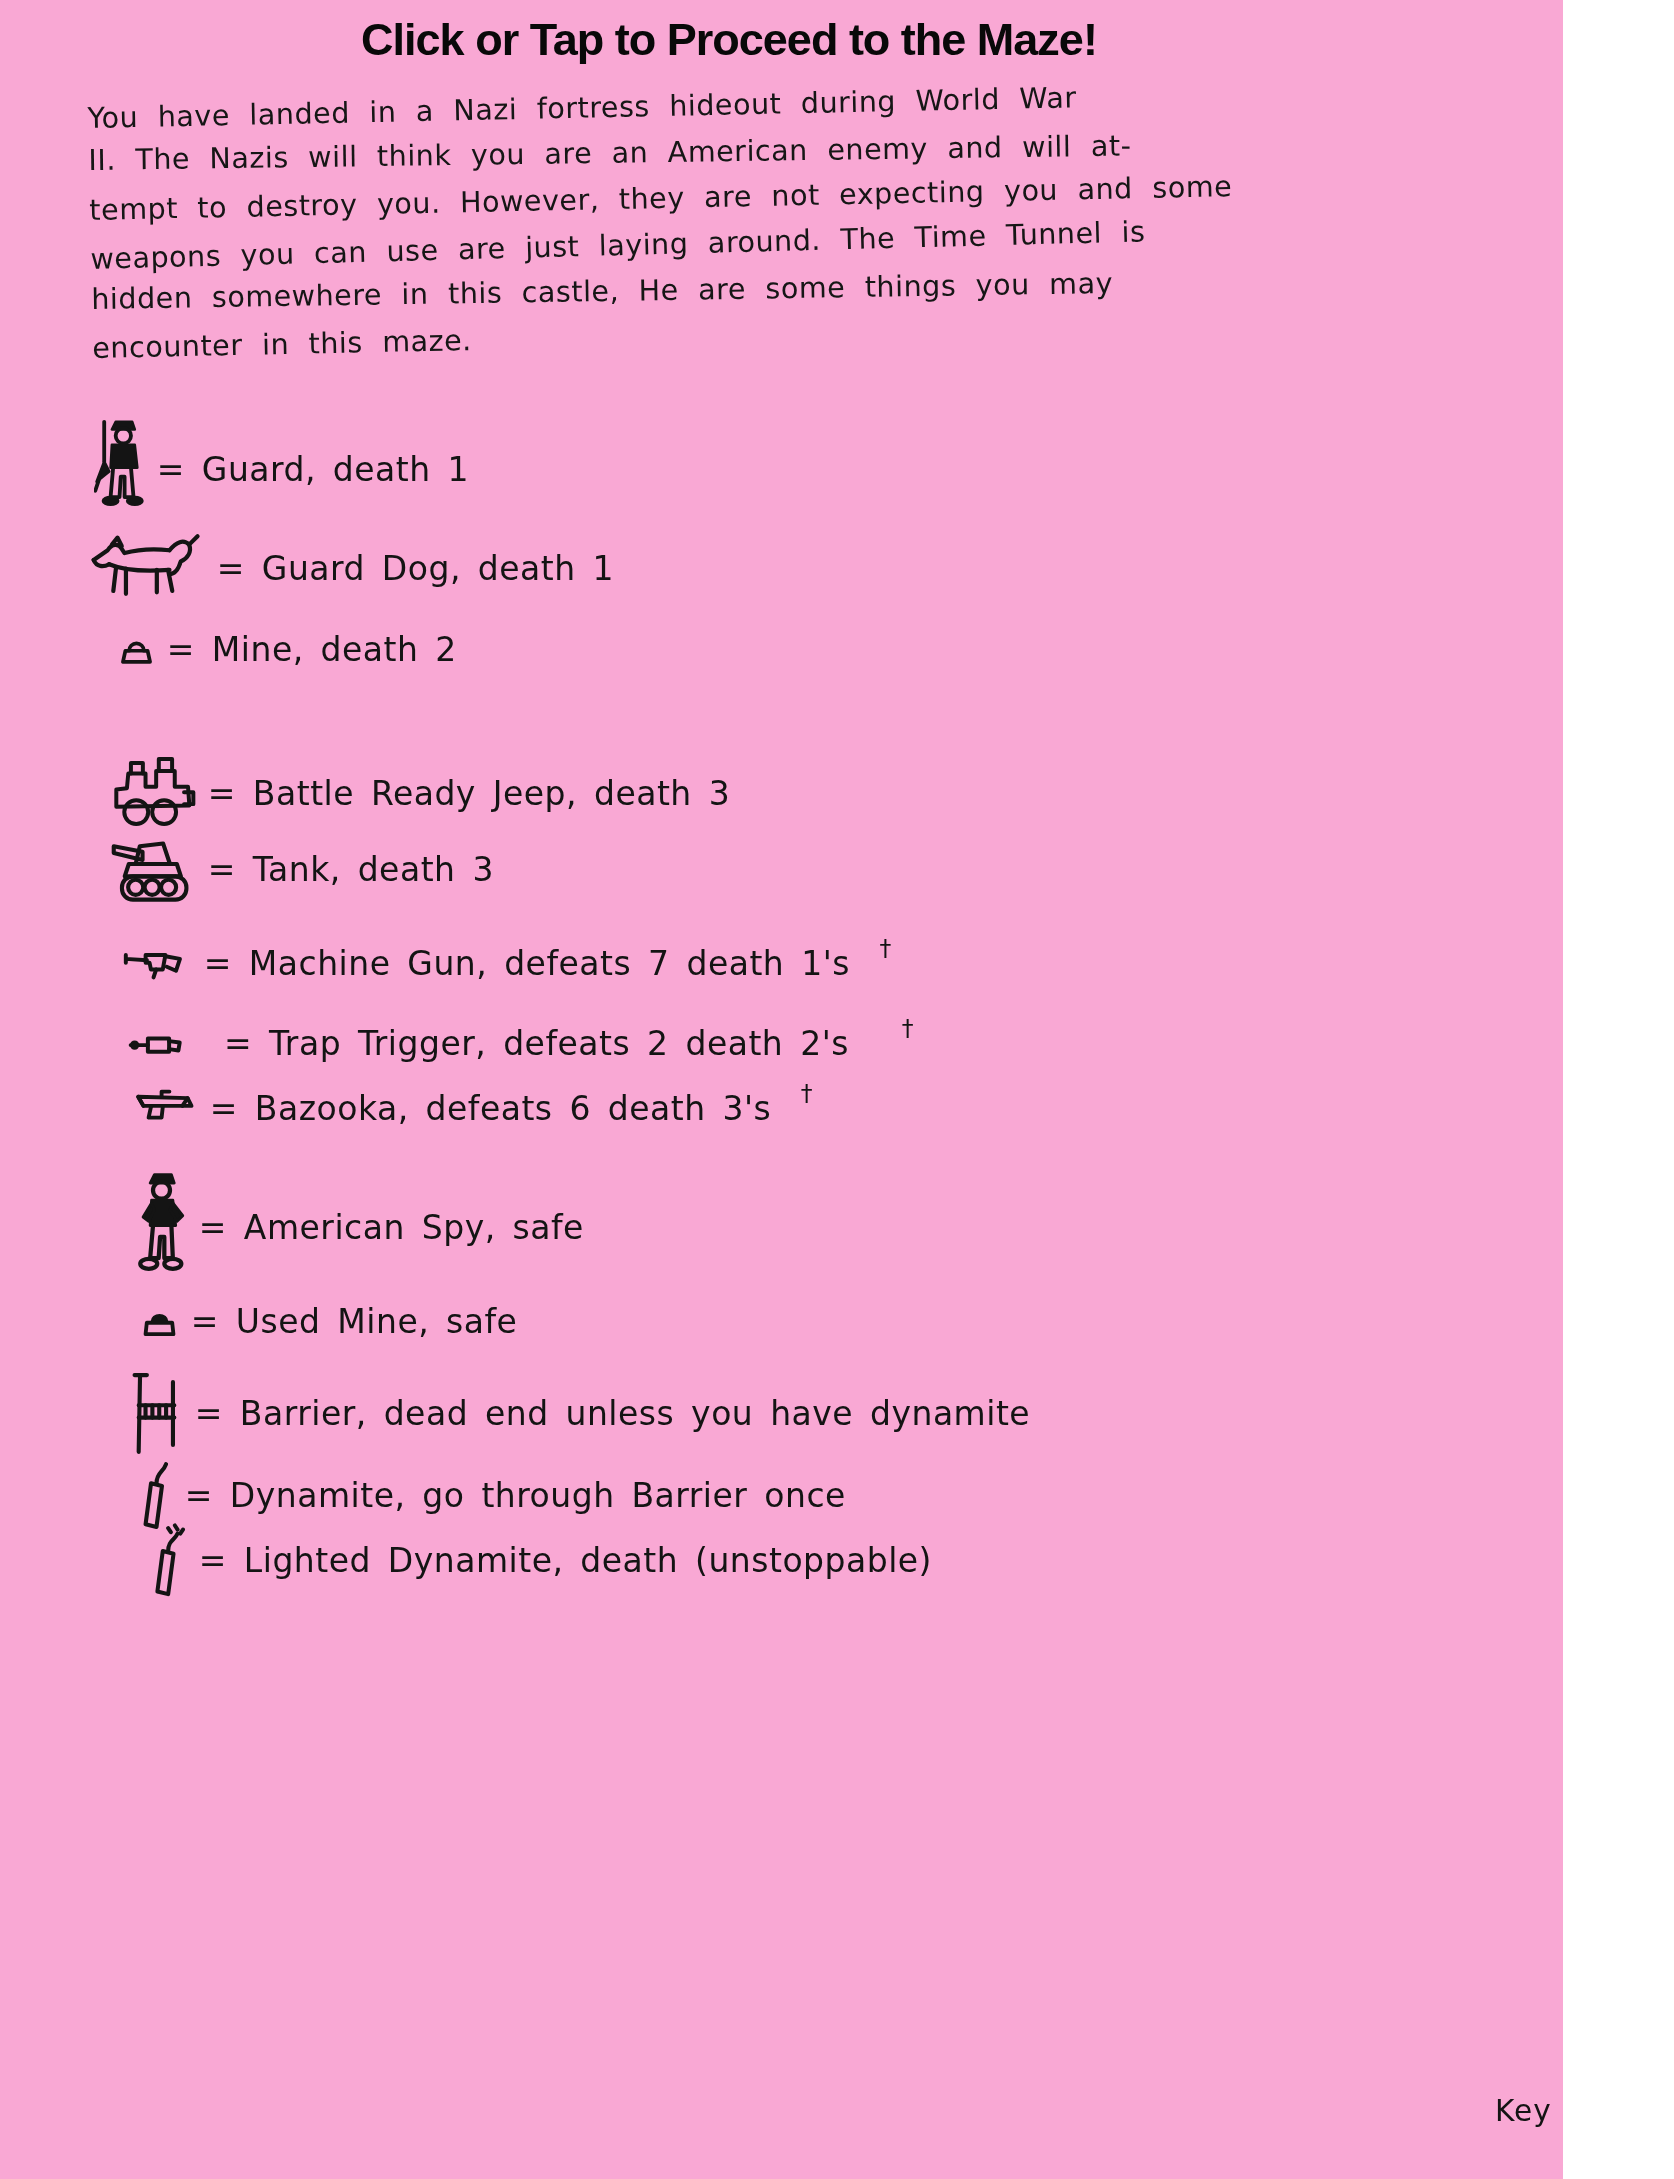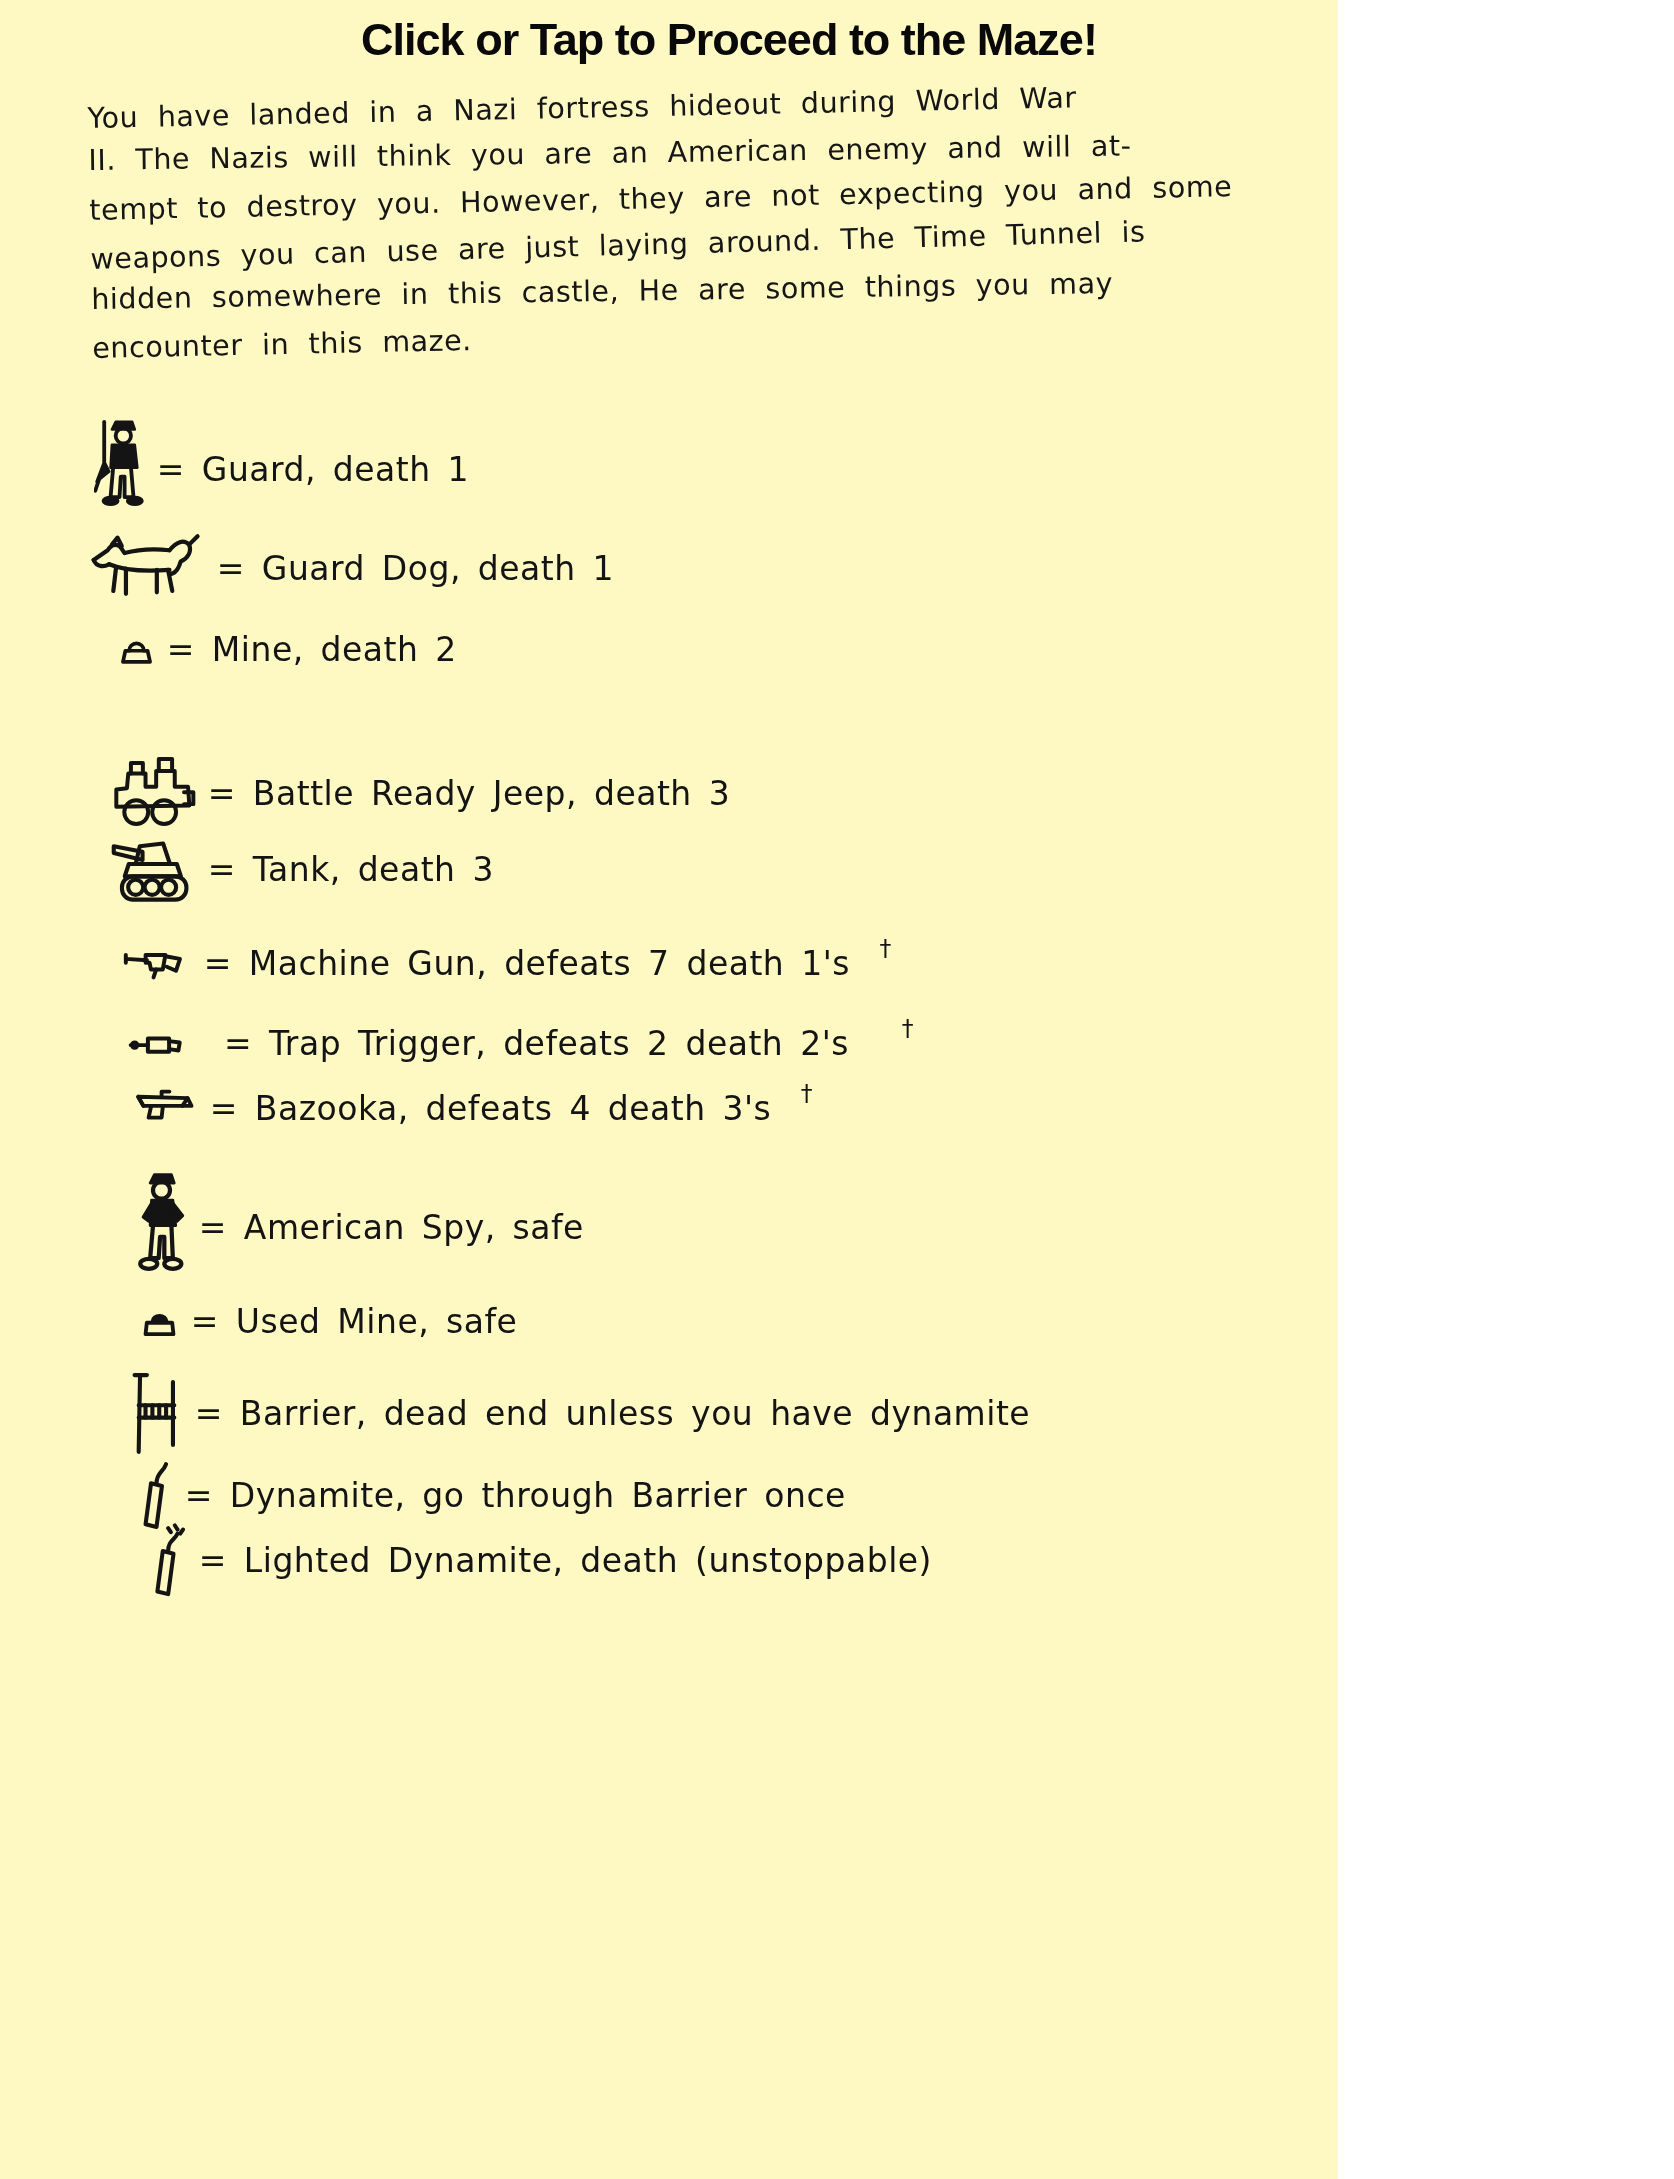--- a/index.html
+++ b/index.html
@@ -1,20 +1,20 @@
 <!DOCTYPE html>
 <html><head>
 <meta charset="utf-8">
 <style>
   * { margin:0; padding:0; box-sizing:border-box; }
   html,body { background:#ffffff; }
   .page {
     position:relative;
-    width:1338px; height:2180px;
-    background:#fef9c3;
+    width:1563px; height:2180px;
+    background:#f9a8d4;
     overflow:hidden;
     font-family:"DejaVu Sans", sans-serif;
     color:#1c1c1c;
   }
   .title {
     position:absolute; top:13.8px; left:0; width:1458px;
     text-align:center;
     font-family:"Liberation Sans", sans-serif;
     font-weight:700; font-size:45px; letter-spacing:-1px;
     color:#090909;
@@ -166,21 +166,21 @@
 
   <div class="key-row" style="left:133px; top:1089px;">
     <span>
       <svg width="65" height="39" viewBox="0 0 50 30">
         <path class="ink" d="M4,6 L42,7 L45,13 L8,13 Z"></path>
         <path class="ink" d="M4,6 L8,13 M42,7 L38,13"></path>
         <path class="ink" d="M14,13 l-2,9 h10 l1,-9"></path>
         <path class="ink" d="M22,6 v-4 h6"></path>
       </svg>
     </span>
-    <span class="label">= Bazooka, defeats 4 death 3's</span>
+    <span class="label">= Bazooka, defeats 6 death 3's</span>
     <sup class="dag">†</sup>
   </div>
 
   <div class="key-row" style="left:136px; top:1170px;text-align:right;">
     <span>
       <svg width="51" height="114" viewBox="0 0 36 80">
         <path class="ink-fill" d="M10,9 h17 l-2,-6 h-12 z"></path>
         <circle class="ink" cx="18" cy="14" r="6" fill="#fff"></circle>
         <path class="ink-fill" d="M11,21 L26,21 L28,39 L10,39 Z"></path>
         <path class="ink-fill" d="M11,23 l-6,10 l4,3 l4,-8 z"></path>

